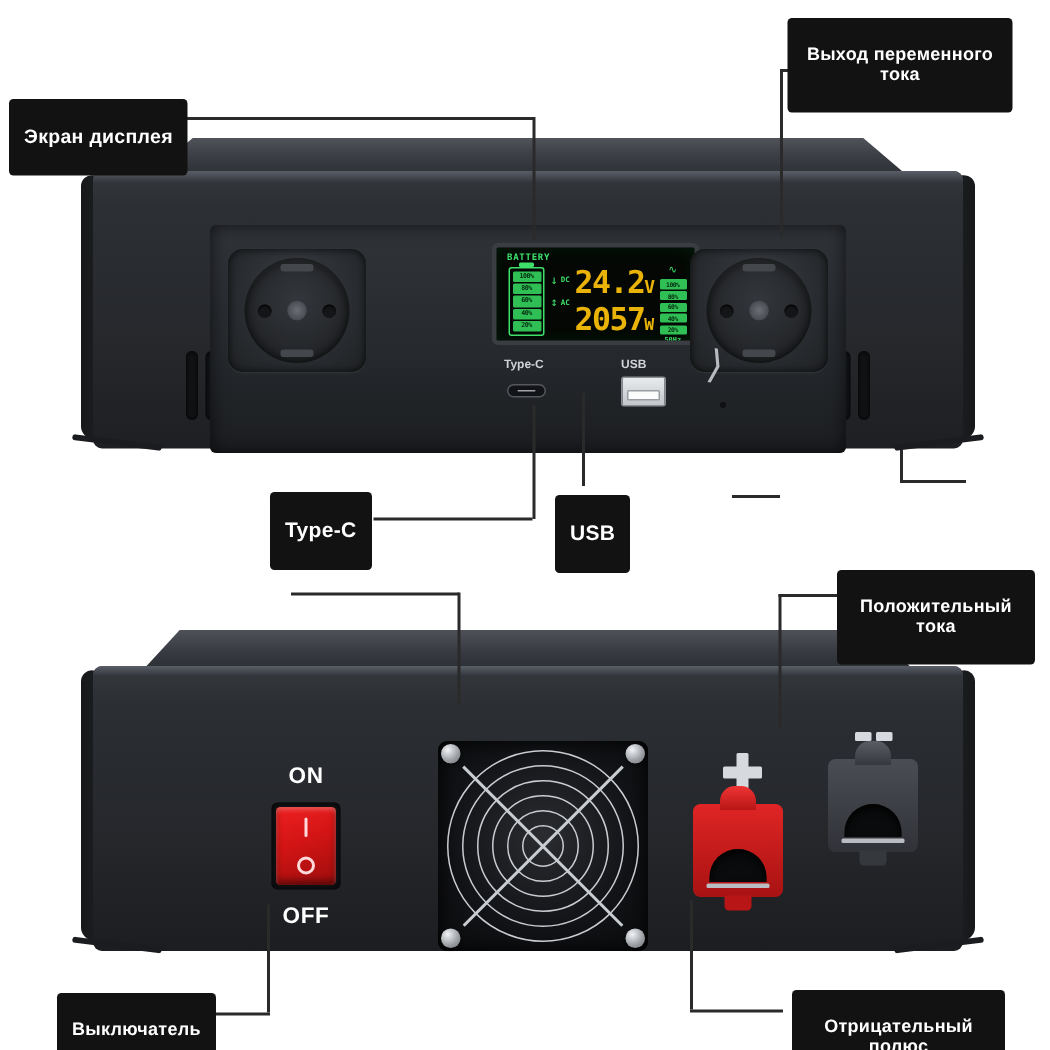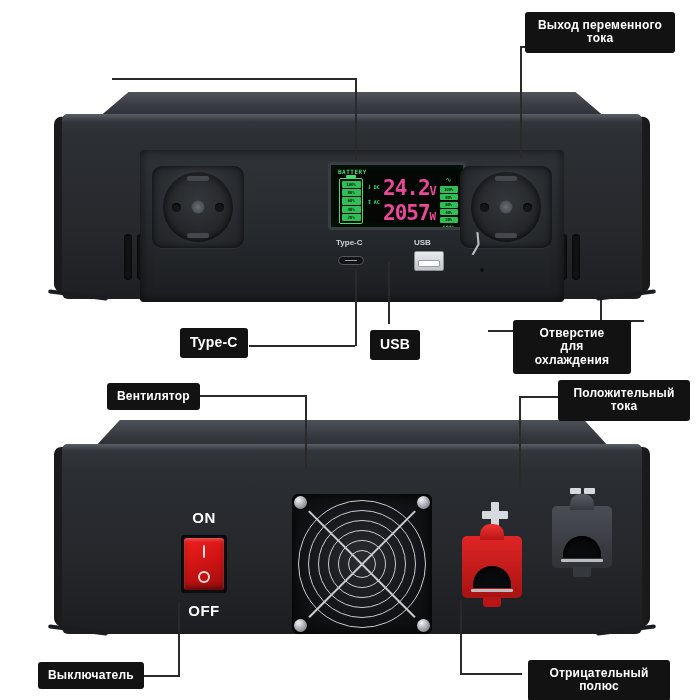--- a/index.html
+++ b/index.html
@@ -13,21 +13,21 @@
   .stage { position: absolute; inset: 0; }
 
   
   .callout {
     position: absolute;
     background: #121212;
     color: #ffffff;
     font-weight: bold;
     text-align: center;
     line-height: 1.12;
-    padding: 7px 10px;
+    padding: 18px 10px;
     border-radius: 3px;
     white-space: pre-line;
     letter-spacing: .2px;
     z-index: 40;
   }
   .leader { position: absolute; background: #2a2a2a; z-index: 35; }
   .lh { height: 1.5px; }
   .lv { width: 1.5px; }
 
   
@@ -126,21 +126,21 @@
   }
   .batt-seg {
     height:7.6px; background:#2fbf55; border-radius:1px;
     color:#062a10; font-size:4.4px; font-weight:bold;
     display:flex; align-items:center; justify-content:center; letter-spacing:-.3px;
   }
   .lcd-mid { position:absolute; left:36px; top:14px; width:14px; }
   .mid-row { display:flex; align-items:center; gap:2px; height:15px; }
   .mid-ic { color:#3fe06a; font-size:8px; line-height:1; }
   .mid-lb { color:#3fe06a; font-size:5px; font-weight:bold; }
-  .lcd-main { position:absolute; left:52px; top:12px; color:#ec4899; }
+  .lcd-main { position:absolute; left:52px; top:12px; color:#eab308; }
   .v-line { font-size:21px; font-weight:bold; letter-spacing:-1px; line-height:22px; }
   .v-line .u { font-size:12px; }
   .w-line { font-size:21px; font-weight:bold; letter-spacing:-1px; line-height:22px; }
   .w-line .u { font-size:11px; }
   .gauge {
     position:absolute; right:5px; top:12px; width:19px;
     display:flex; flex-direction:column; gap:1.4px; align-items:center;
   }
   .gauge-ic { color:#3fe06a; font-size:7px; line-height:7px; margin-bottom:1px; }
   .gauge-seg {
@@ -463,32 +463,30 @@
 
   <div class="leader lh" style="left:519px; top:396px; width:42px;"></div>
   <div class="leader lv" style="left:519px; top:396px; height:90px;"></div>
 
   <div class="leader lv" style="left:178px; top:603px; height:72px;"></div>
   <div class="leader lh" style="left:118px; top:675px; width:62px;"></div>
 
   <div class="leader lv" style="left:460px; top:600px; height:73px;"></div>
   <div class="leader lh" style="left:460px; top:673px; width:62px;"></div>
 
+  <div class="callout" style="left:6px; top:66px; font-size:13px;">Экран дисплея</div>
 
   <div class="callout" style="left:525px; top:12px; font-size:12px; width:150px;">Выход переменного
 тока</div>
 
   <div class="callout" style="left:180px; top:328px; font-size:14px;">Type-C</div>
 
   <div class="callout" style="left:370px; top:330px; font-size:14px;">USB</div>
 
-  <div class="callout" style="left:513px; top:320px; font-size:12px; width:118px;">Отверстие
-для охлаждения</div>
-
-  <div class="callout" style="left:107px; top:383px; font-size:12px;">Вентилятор</div>
+
 
   <div class="callout" style="left:558px; top:380px; font-size:12px; width:132px;">Положительный
 тока</div>
 
   <div class="callout" style="left:38px; top:662px; font-size:12px;">Выключатель</div>
 
   <div class="callout" style="left:528px; top:660px; font-size:12px; width:142px;">Отрицательный
 полюс</div>
 
 </div>

